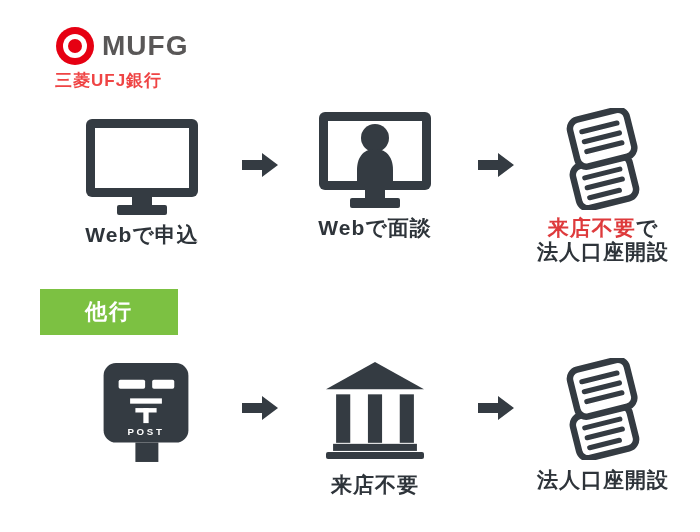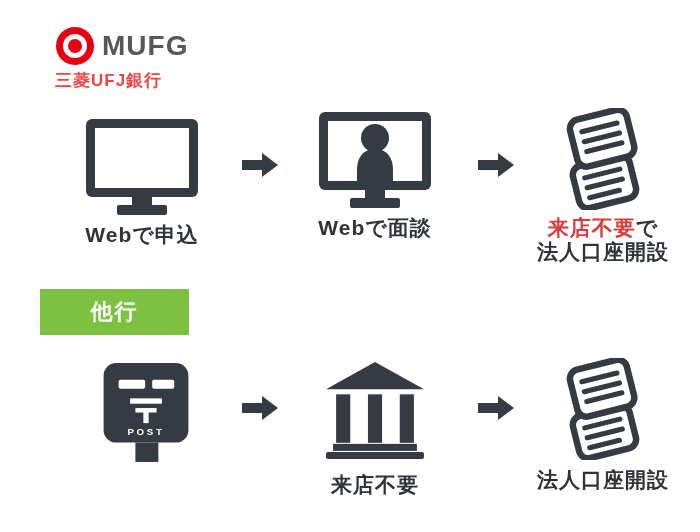--- a/index.html
+++ b/index.html
@@ -18,21 +18,21 @@
   .step-icon { display:block; }
   .step-label {
     font-size:21px; font-weight:bold; color:var(--ink);
     letter-spacing:1px; text-align:center; white-space:nowrap;
   }
   .two-line { line-height:24px; font-size:21px; }
   .red { color:var(--accent-red); }
   .arrow { position:absolute; }
   
   .badge {
-    position:absolute; left:40px; top:289px; width:149px; height:46px;
+    position:absolute; left:40px; top:289px; width:138px; height:46px;
     background:var(--badge-green); display:flex; align-items:center; justify-content:center;
   }
   .badge span { color:#ffffff; font-size:22px; font-weight:bold; letter-spacing:2px; }
   
   .row1 .step-icon { margin-bottom:6px; }
 </style>
 </head>
 <body>
 
 <div class="canvas">

